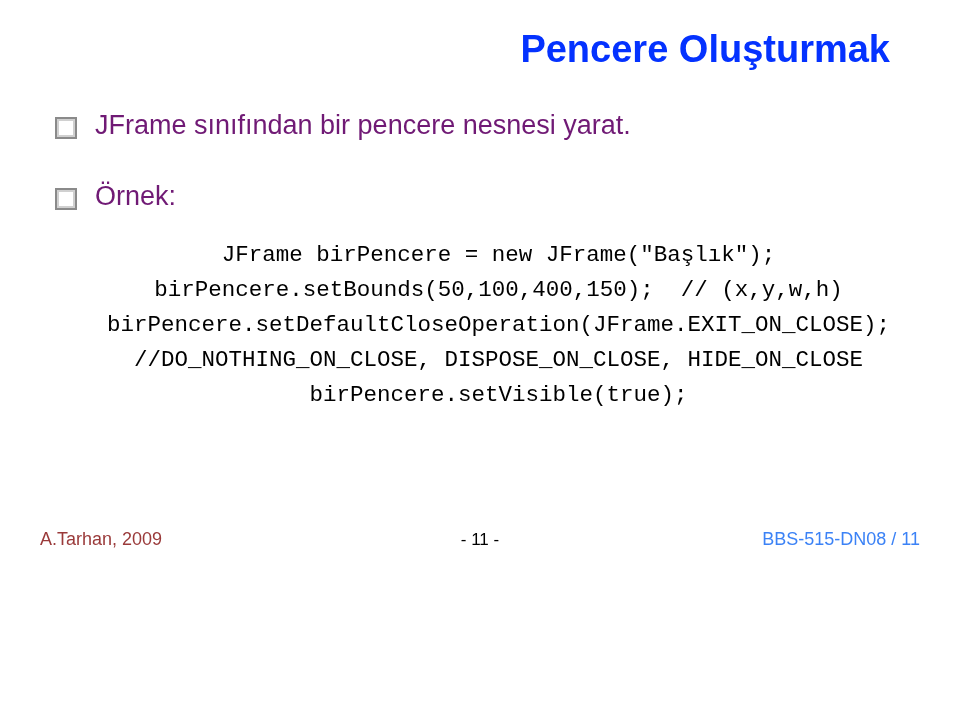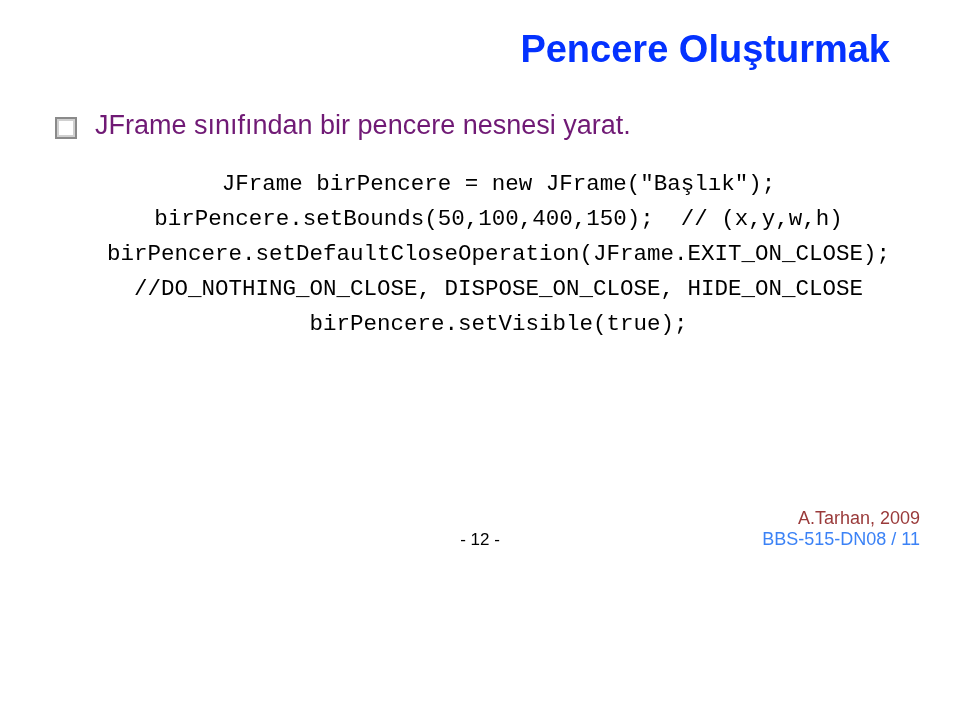--- a/index.html
+++ b/index.html
@@ -65,21 +65,20 @@
   .footer {
     position: absolute;
     left: 0;
     right: 0;
     bottom: 22px;
     display: flex;
     justify-content: space-between;
     align-items: flex-end;
     padding: 0 40px;
     font-size: 18px;
-    flex-direction: column;
   }
   .footer-left {
     color: #9a3a3a;
     font-family: "Comic Sans MS", cursive, sans-serif;
   }
   .footer-center {
     color: #000;
     font-family: Arial, sans-serif;
     font-size: 17px;
     position: absolute;
@@ -101,28 +100,32 @@
 
   <div class="content">
 
     <div class="bullet-item">
       <span class="square-bullet"></span>
       <span>JFrame sınıfından bir pencere nesnesi yarat.</span>
     </div>
 
 
 
+    <div class="bullet-item spaced">
+      <span class="square-bullet"></span>
+      <span>Örnek:</span>
+    </div>
 
     <div class="code-block"><span>JFrame birPencere = new JFrame("Başlık");</span>
 <span>birPencere.setBounds(50,100,400,150);  // (x,y,w,h)</span>
 <span>birPencere.setDefaultCloseOperation(JFrame.EXIT_ON_CLOSE);</span>
 <span>//DO_NOTHING_ON_CLOSE, DISPOSE_ON_CLOSE, HIDE_ON_CLOSE</span>
 <span>birPencere.setVisible(true);</span></div>
 
   </div>
 
   <div class="footer">
     <span class="footer-left">A.Tarhan, 2009</span>
     <span class="footer-right">BBS-515-DN08 / 11</span>
   </div>
-  <span class="footer-center">- 12 -</span>
+  <span class="footer-center">- 11 -</span>
 
 </div>
 
 </body></html>

